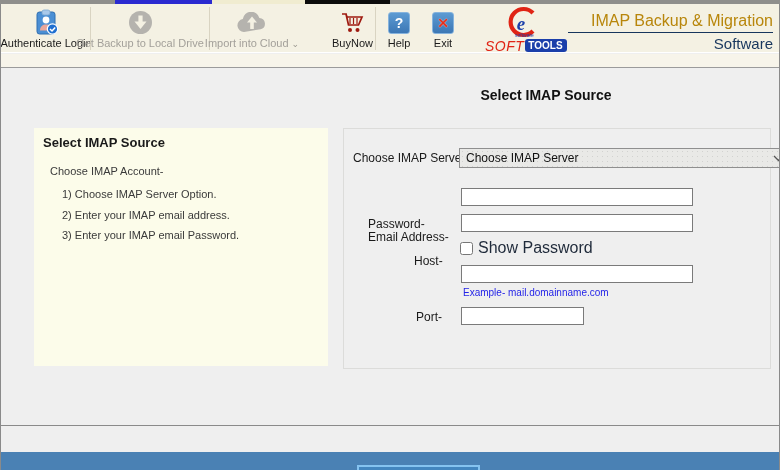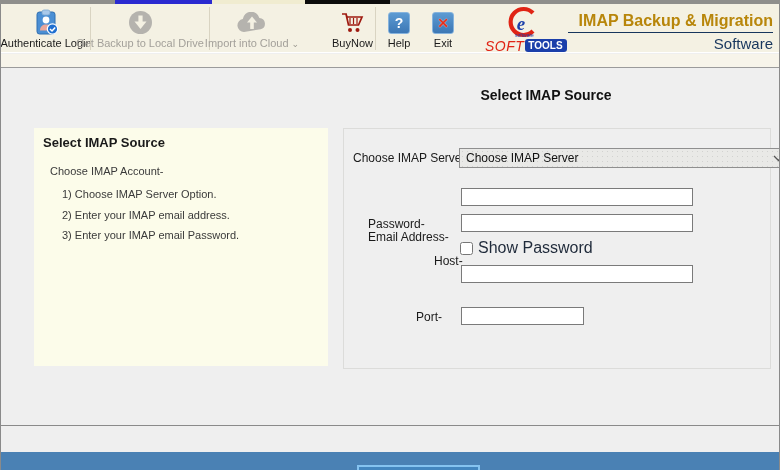--- a/index.html
+++ b/index.html
@@ -31,21 +31,21 @@
   
   .logo { position:absolute; left:484px; top:2px; width:70px; height:50px; }
   .logo .soft-row { position:absolute; left:0px; top:31px; white-space:nowrap; }
   .logo .soft { font-size:14px; font-weight:normal; font-style:italic; color:#e02415; letter-spacing:0.5px; }
   .logo .tools { display:inline-block; font-size:10px; font-weight:bold; color:#ffffff;
     background:#1b3faa; border-radius:3px; padding:1px 4px 1px 3px; margin-left:1px; vertical-align:2px; }
   .logo .software-tiny { position:absolute; left:30px; top:26px; font-size:5px; color:#1b3faa; }
 
   
   .titleblock { position:absolute; right:6px; top:8px; width:215px; text-align:right; }
-  .titleblock .t1 { font-size:16px; font-weight:bold; color:#b8860b; white-space:nowrap; }
+  .titleblock .t1 { font-size:16px; font-weight:normal; color:#b8860b; white-space:nowrap; }
   .titleblock .rule { margin-top:2px; height:1px; background:#17365d; width:205px; margin-left:auto; }
   .titleblock .t2 { font-size:15px; color:#17365d; margin-top:2px; }
 
   
   .substrip { position:absolute; top:54px; left:1px; width:778px; height:14px;
     background:#f7f4ea; border-bottom:1px solid #9b9b9b; }
 
   
   .main { position:absolute; top:69px; left:1px; width:778px; height:357px;
     background:#efefef; border-bottom:1px solid #8a8a8a; }
@@ -213,22 +213,23 @@
       <input class="tinput" style="left: 117px; top: 59px; width: 232px;" type="text" value="">
 
       <div class="flabel" style="left:24px;top:88px;">Password-</div>
       <input class="tinput" style="left: 117px; top: 85px; width: 232px;" type="password" value="">
 
       <div class="cbrow">
         <input type="checkbox" style="">
         <span class="cblbl">Show Password</span>
       </div>
 
-      <div class="flabel" style="left:70px;top:125px;margin-left:20px;">Host-</div>
+      <div class="flabel" style="left:70px;top:125px;">Host-</div>
       <input class="tinput" style="left: 117px; top: 136px; width: 232px;" type="text" value="">
+      <div class="example">Example- mail.domainname.com</div>
 
       <div class="flabel" style="left:72px;top:181px;">Port-</div>
       <input class="tinput" style="left: 117px; top: 178px; width: 123px;" type="text" value="">
     </div>
   </div>
 
   <div class="footer-gap"></div>
   <div class="bluebar">
     <div class="partial-btn"></div>
   </div>

